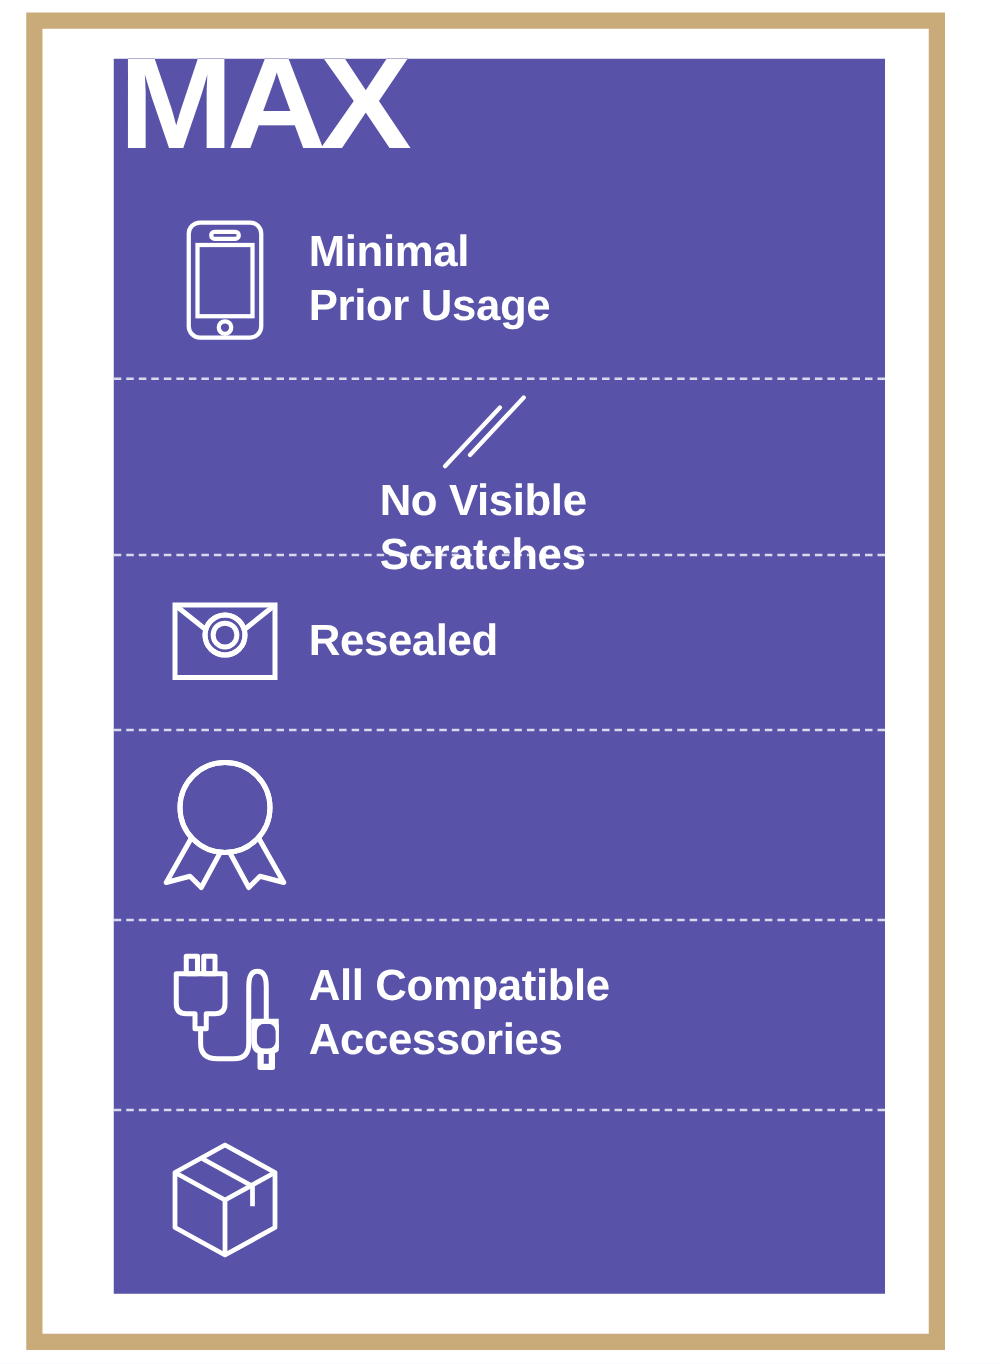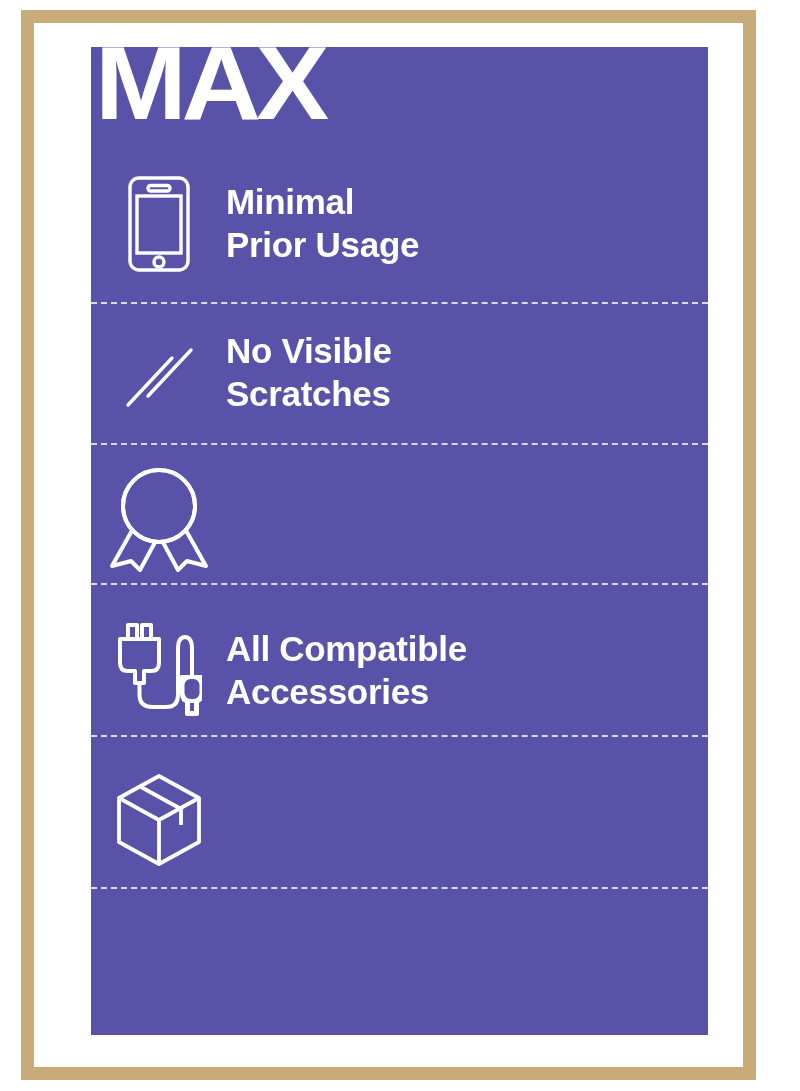--- a/index.html
+++ b/index.html
@@ -83,20 +83,21 @@
     position:absolute;
     left:0; top:98px;
     width:617px;
   }
 
   .row {
     position:relative;
     display:flex;
     align-items:center;
     width:570px;
+    padding-left:21px;
   }
 
   .row-icon {
     width:135px;
     min-width:135px;
     display:flex;
     align-items:center;
     justify-content:center;
   }
 
@@ -138,32 +139,44 @@
             <rect x="21" y="10.5" width="22" height="5.5" rx="2.7" ry="2.7"></rect>
             <rect x="10" y="21" width="44" height="57"></rect>
             <circle cx="32" cy="87" r="5"></circle>
           </svg>
         </div>
         <div class="row-label">Minimal
 Prior Usage</div>
       </div>
       <div class="divider" style="top:157px;"></div>
 
-      <div class="row" style="height:141px;">
+      <div class="row" style="height:141px;flex-direction:column;">
         <div class="row-icon">
           <svg width="80" height="78" viewBox="0 0 80 78" fill="none" stroke="#ffffff" stroke-width="3.4" stroke-linecap="round">
             <line x1="9" y1="71" x2="53" y2="24"></line>
             <line x1="29" y1="62" x2="72" y2="16"></line>
           </svg>
         </div>
         <div class="row-label">No Visible
 Scratches</div>
       </div>
       <div class="divider" style="top:298px;"></div>
 
+      <div class="row" style="height:140px;">
+        <div class="row-icon">
+          <svg width="86" height="66" viewBox="0 0 86 66" fill="none" stroke="#ffffff" stroke-width="4">
+            <rect x="3" y="4" width="80" height="58"></rect>
+            <path d="M3 4 L43 36 L83 4"></path>
+            <circle cx="43" cy="28" r="16" fill="#5853a8"></circle>
+            <circle cx="43" cy="28" r="16"></circle>
+            <circle cx="43" cy="28" r="9.5"></circle>
+          </svg>
+        </div>
+        <div class="row-label">Resealed</div>
+      </div>
       <div class="divider" style="top:438px;"></div>
 
       <div class="row" style="height:152px;">
         <div class="row-icon">
           <svg width="104" height="108" viewBox="0 0 104 108" fill="none" stroke="#ffffff" stroke-width="4" stroke-linejoin="round">
             <path d="M27 62 L5 101 L24 96 L33 105 L52 70"></path>
             <path d="M77 62 L99 101 L80 96 L71 105 L52 70"></path>
             <circle cx="52" cy="41" r="36" fill="#5853a8"></circle>
             <circle cx="52" cy="41" r="36"></circle>
           </svg>

